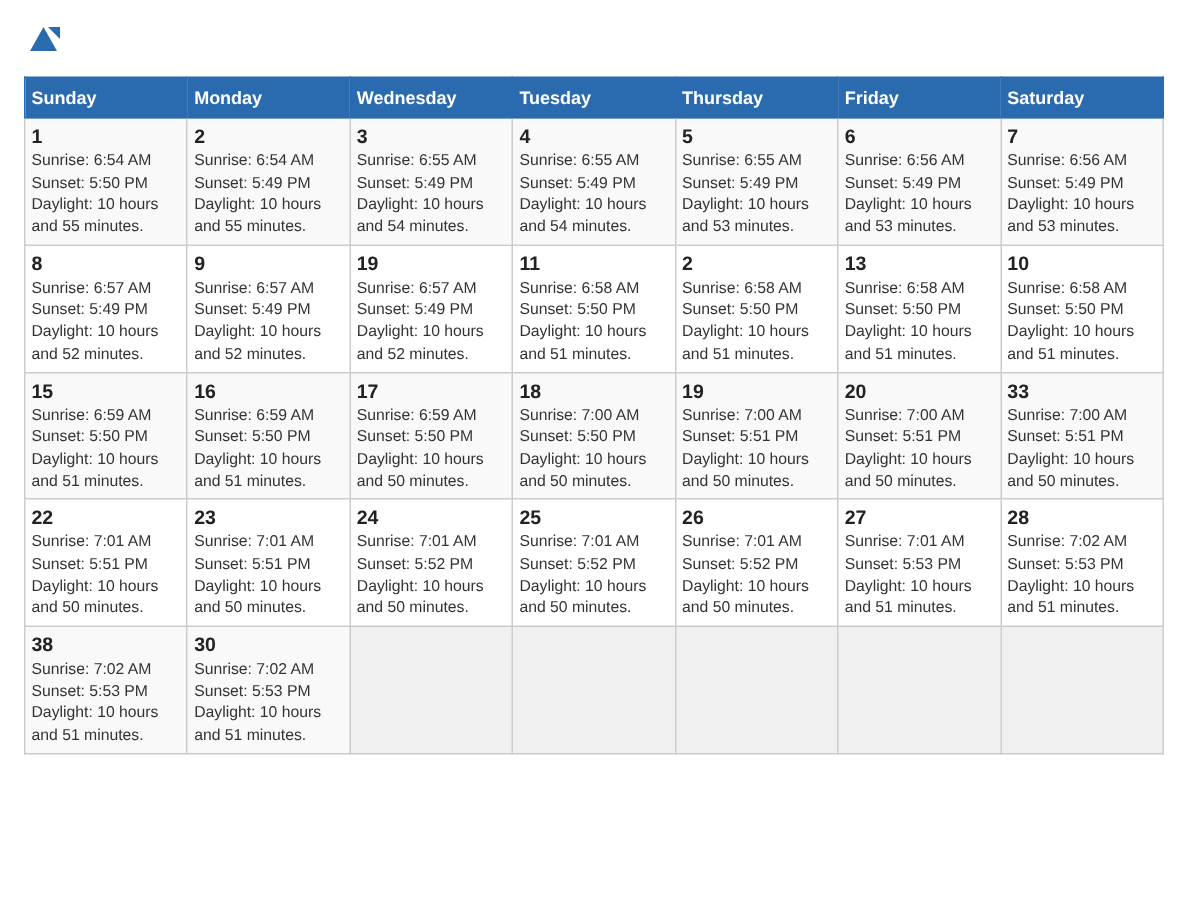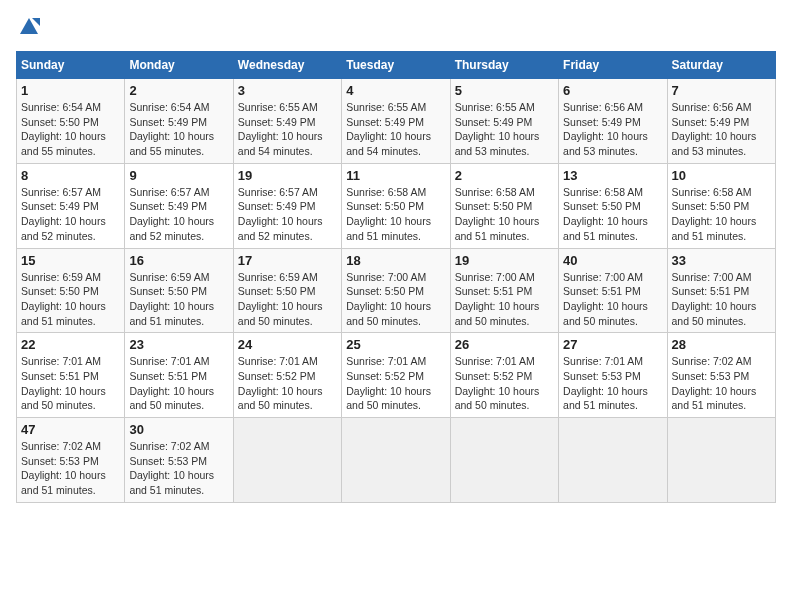--- a/index.html
+++ b/index.html
@@ -165,21 +165,21 @@
         <td><span class="day-number">15</span>
         <span class="day-info">Sunrise: 6:59 AM<br>Sunset: 5:50 PM<br>Daylight: 10 hours and 51 minutes.</span></td>
         <td><span class="day-number">16</span>
         <span class="day-info">Sunrise: 6:59 AM<br>Sunset: 5:50 PM<br>Daylight: 10 hours and 51 minutes.</span></td>
         <td><span class="day-number">17</span>
         <span class="day-info">Sunrise: 6:59 AM<br>Sunset: 5:50 PM<br>Daylight: 10 hours and 50 minutes.</span></td>
         <td><span class="day-number">18</span>
         <span class="day-info">Sunrise: 7:00 AM<br>Sunset: 5:50 PM<br>Daylight: 10 hours and 50 minutes.</span></td>
         <td><span class="day-number">19</span>
         <span class="day-info">Sunrise: 7:00 AM<br>Sunset: 5:51 PM<br>Daylight: 10 hours and 50 minutes.</span></td>
-        <td><span class="day-number">40</span>
+        <td><span class="day-number">20</span>
         <span class="day-info">Sunrise: 7:00 AM<br>Sunset: 5:51 PM<br>Daylight: 10 hours and 50 minutes.</span></td>
         <td><span class="day-number">33</span>
         <span class="day-info">Sunrise: 7:00 AM<br>Sunset: 5:51 PM<br>Daylight: 10 hours and 50 minutes.</span></td>
       </tr>
       <tr>
         <td><span class="day-number">22</span>
         <span class="day-info">Sunrise: 7:01 AM<br>Sunset: 5:51 PM<br>Daylight: 10 hours and 50 minutes.</span></td>
         <td><span class="day-number">23</span>
         <span class="day-info">Sunrise: 7:01 AM<br>Sunset: 5:51 PM<br>Daylight: 10 hours and 50 minutes.</span></td>
         <td><span class="day-number">24</span>
@@ -187,21 +187,21 @@
         <td><span class="day-number">25</span>
         <span class="day-info">Sunrise: 7:01 AM<br>Sunset: 5:52 PM<br>Daylight: 10 hours and 50 minutes.</span></td>
         <td><span class="day-number">26</span>
         <span class="day-info">Sunrise: 7:01 AM<br>Sunset: 5:52 PM<br>Daylight: 10 hours and 50 minutes.</span></td>
         <td><span class="day-number">27</span>
         <span class="day-info">Sunrise: 7:01 AM<br>Sunset: 5:53 PM<br>Daylight: 10 hours and 51 minutes.</span></td>
         <td><span class="day-number">28</span>
         <span class="day-info">Sunrise: 7:02 AM<br>Sunset: 5:53 PM<br>Daylight: 10 hours and 51 minutes.</span></td>
       </tr>
       <tr>
-        <td><span class="day-number">47</span>
+        <td><span class="day-number">38</span>
         <span class="day-info">Sunrise: 7:02 AM<br>Sunset: 5:53 PM<br>Daylight: 10 hours and 51 minutes.</span></td>
         <td><span class="day-number">30</span>
         <span class="day-info">Sunrise: 7:02 AM<br>Sunset: 5:53 PM<br>Daylight: 10 hours and 51 minutes.</span></td>
         <td class="empty-cell"></td>
         <td class="empty-cell"></td>
         <td class="empty-cell"></td>
         <td class="empty-cell"></td>
         <td class="empty-cell"></td>
       </tr>
     </tbody>

